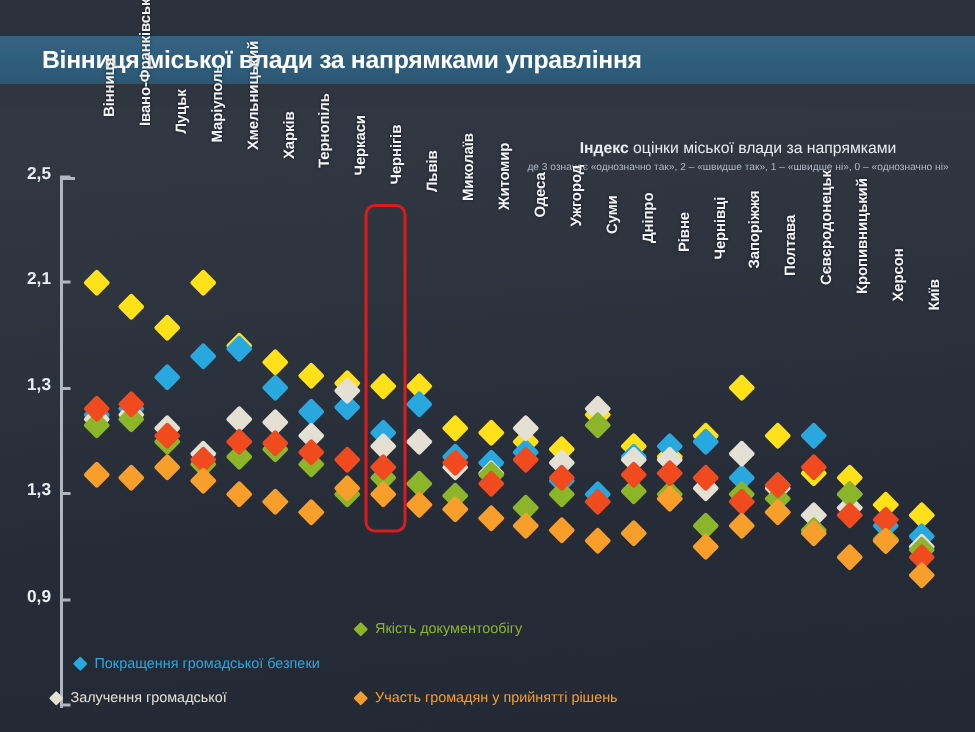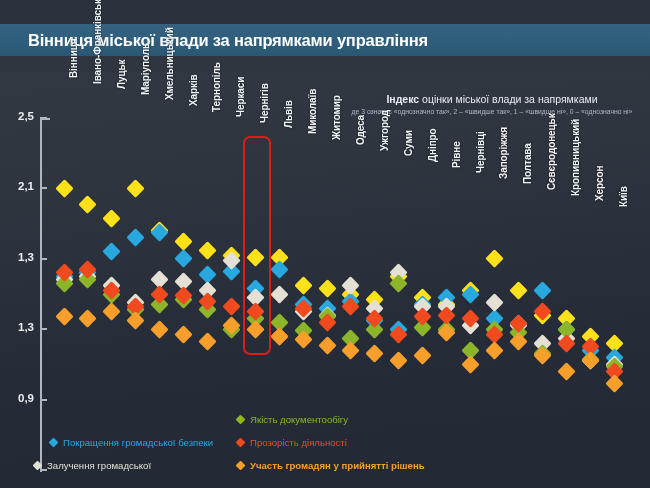--- a/index.html
+++ b/index.html
@@ -267,16 +267,15 @@
       <div class="dot" style="left: 526.174px; top: 253.44px; background: rgb(247, 159, 42);"></div>
       <div class="dot" style="left: 550.087px; top: 242.88px; background: rgb(247, 159, 42);"></div>
       <div class="dot" style="left: 574px; top: 265.76px; background: rgb(247, 159, 42);"></div>
       <div class="hlbox" style="left: 203.304px; top: 18px; width: 24px; height: 215px; border-color: rgb(224, 26, 26);"></div>
     </div>
 
   <div id="legend">
       <div class="lg-item" style="left: 16px; top: 23px;"><span class="lg-mk" style="background: rgb(41, 168, 224);"></span><span class="lg-tx" style="color: rgb(41, 168, 224);">Покращення громадської безпеки</span></div>
       <div class="lg-item" style="left: 0px; top: 46px;"><span class="lg-mk" style="background: rgb(228, 224, 212);"></span><span class="lg-tx" style="color: rgb(228, 224, 212);">Залучення громадської</span></div>
       <div class="lg-item" style="left: 203px; top: 0px;"><span class="lg-mk" style="background: rgb(140, 181, 42);"></span><span class="lg-tx" style="color: rgb(140, 181, 42);">Якість документообігу</span></div>
-      <div class="lg-item" style="left: 203px; top: 23px;"><span class="lg-mk" style="background: rgb(240, 74, 30);"></span><span class="lg-tx" style="color: rgb(240, 74, 30);">Прозорість діяльності</span></div>
-      <div class="lg-item" style="left: 203px; top: 46px;"><span class="lg-mk" style="background: rgb(247, 159, 42);"></span><span class="lg-tx" style="color: rgb(247, 159, 42); font-weight: bold;">Участь громадян у прийнятті рішень</span></div>
+      <div class="lg-item" style="left: 203px; top: 46px;"><span class="lg-mk" style="background: rgb(247, 159, 42);"></span><span class="lg-tx" style="color: rgb(247, 159, 42);">Участь громадян у прийнятті рішень</span></div>
     </div>
 </div>
 
 </body></html>

